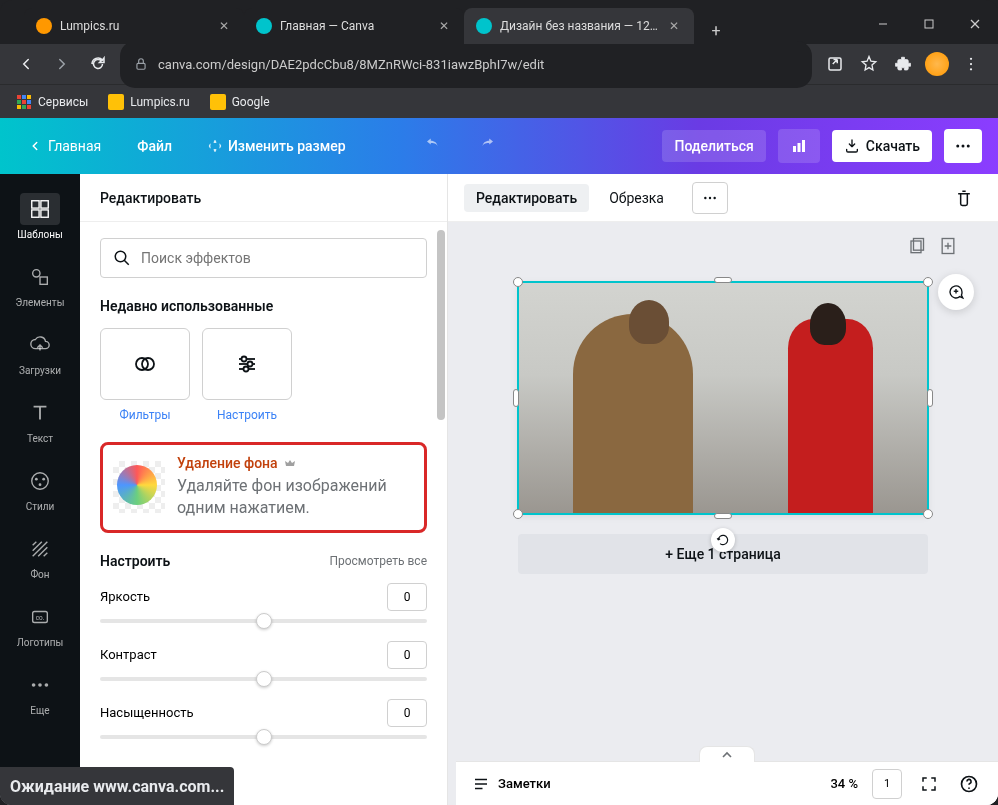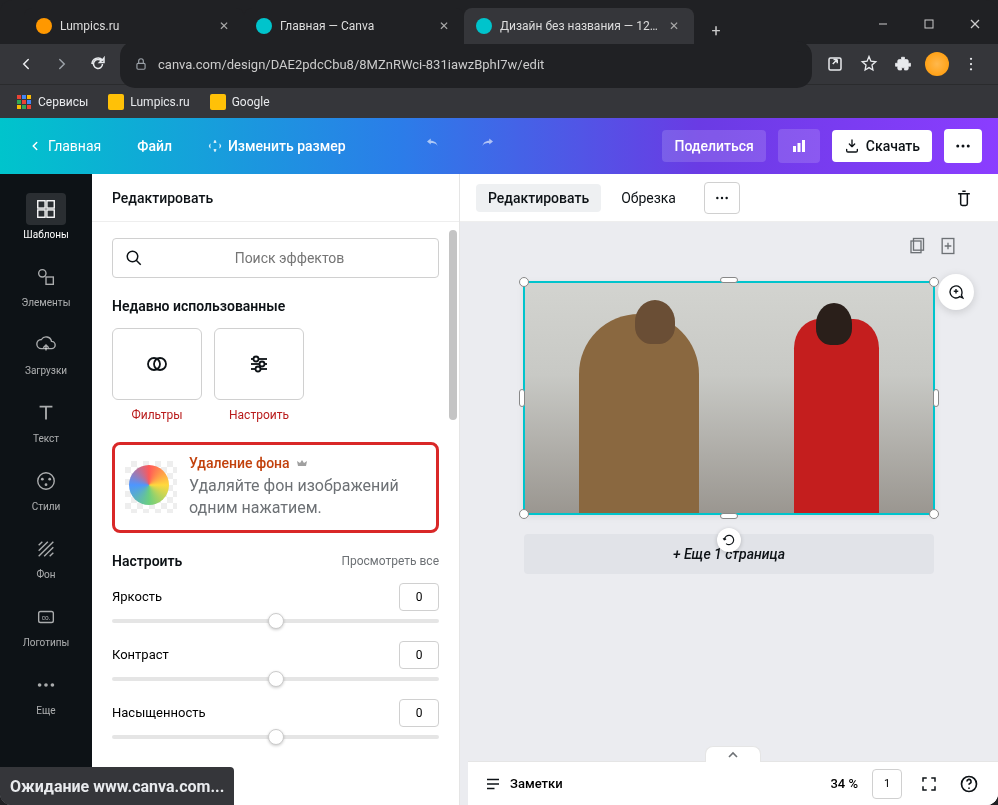--- a/index.html
+++ b/index.html
@@ -40,35 +40,35 @@
 .spacer { flex: 1; }
 .canva-btn.share { background: rgba(255,255,255,0.15); }
 .canva-btn.download { background: #fff; color: #0d1216; font-weight: 500; }
 .canva-btn.more { background: #fff; color: #0d1216; padding: 8px 10px; }
 .canva-btn.chart { background: rgba(255,255,255,0.15); padding: 8px 12px; }
 
 
 .main { display: flex; height: calc(100% - 44px - 40px - 34px - 56px); background: #fff; position: relative; }
 
 
-.sidebar { width: 92px; background: #0d1216; display: flex; flex-direction: column; align-items: center; padding-top: 8px; overflow: hidden; }
+.sidebar { width: 80px; background: #0d1216; display: flex; flex-direction: column; align-items: center; padding-top: 8px; overflow: hidden; }
 .side-item { width: 80px; height: 68px; display: flex; flex-direction: column; align-items: center; justify-content: center; gap: 4px; color: rgba(255,255,255,0.65); font-size: 10px; cursor: pointer; }
 .side-item.active { color: #fff; }
 .side-item.active .side-icon-box { background: rgba(255,255,255,0.12); }
 .side-icon-box { width: 40px; height: 32px; display: flex; align-items: center; justify-content: center; border-radius: 4px; }
 
 
 .effects-panel { width: 368px; background: #fff; border-right: 1px solid #e5e5e5; display: flex; flex-direction: column; position: relative; }
 .panel-header { height: 48px; display: flex; align-items: center; padding: 0 20px; font-size: 14px; font-weight: 500; color: #0d1216; border-bottom: 1px solid #eee; }
 .panel-body { flex: 1; overflow-y: auto; padding: 16px 20px; }
 .search-effects { height: 40px; border: 1px solid #d0d0d0; border-radius: 4px; display: flex; align-items: center; padding: 0 12px; gap: 10px; color: #6d7175; margin-bottom: 20px; }
-.search-effects input { border: none; outline: none; flex: 1; font-size: 14px; background: transparent; text-align: center; }
+.search-effects input { border: none; outline: none; flex: 1; font-size: 14px; background: transparent; }
 .section-title { font-size: 14px; font-weight: 600; color: #0d1216; margin-bottom: 14px; }
 .recent-row { display: flex; gap: 12px; margin-bottom: 20px; }
-.recent-item { display: flex; flex-direction: column; align-items: center; gap: 8px; font-size: 12px; color: #b91c1c; justify-content: center; }
+.recent-item { display: flex; flex-direction: column; align-items: center; gap: 8px; font-size: 12px; color: #3b82f6; justify-content: center; }
 .recent-box { width: 90px; height: 72px; border: 1px solid #d0d0d0; border-radius: 6px; display: flex; align-items: center; justify-content: center; cursor: pointer; }
 .bg-remove { border: 3px solid #d92828; border-radius: 8px; padding: 10px; display: flex; gap: 12px; align-items: center; margin-bottom: 20px; cursor: pointer; }
 .bg-thumb { width: 52px; height: 52px; border-radius: 4px; background: 
   linear-gradient(45deg, #eee 25%, transparent 25%, transparent 75%, #eee 75%),
   linear-gradient(45deg, #eee 25%, transparent 25%, transparent 75%, #eee 75%);
   background-size: 12px 12px; background-position: 0 0, 6px 6px;
   position: relative; overflow: hidden; flex-shrink: 0; }
 .bg-thumb::after { content: ''; position: absolute; width: 40px; height: 40px; border-radius: 50%; 
   background: conic-gradient(#ff5858, #ffd93d, #6bcf7f, #4d96ff, #ff5858);
   top: 4px; left: 4px; }
@@ -103,21 +103,21 @@
 .handle.ml { top: 50%; left: -6px; transform: translateY(-50%); width: 6px; height: 18px; border-radius: 3px; }
 .handle.mr { top: 50%; right: -6px; transform: translateY(-50%); width: 6px; height: 18px; border-radius: 3px; }
 .handle.mt { left: 50%; top: -6px; transform: translateX(-50%); width: 18px; height: 6px; border-radius: 3px; }
 .handle.mb { left: 50%; bottom: -6px; transform: translateX(-50%); width: 18px; height: 6px; border-radius: 3px; }
 .rotate-handle { position: absolute; bottom: -38px; left: 50%; transform: translateX(-50%); width: 24px; height: 24px; background: #fff; border-radius: 50%; box-shadow: 0 1px 4px rgba(0,0,0,0.2); display: flex; align-items: center; justify-content: center; cursor: pointer; }
 .photo { position: absolute; inset: 0; background: linear-gradient(180deg, #d3d4d0 0%, #c8c9c5 40%, #9a9690 100%); overflow: hidden; }
 .person-left { position: absolute; left: 55px; bottom: 0; width: 120px; height: 200px; background: #8a6840; border-radius: 50% 50% 0 0 / 30% 30% 0 0; }
 .person-left::before { content: ''; position: absolute; top: -14px; right: 24px; width: 40px; height: 44px; background: #6a4e35; border-radius: 50% 50% 40% 40%; }
 .person-right { position: absolute; right: 55px; bottom: 0; width: 85px; height: 195px; background: #c41e1e; border-radius: 30% 30% 0 0 / 15% 15% 0 0; }
 .person-right::before { content: ''; position: absolute; top: -16px; left: 22px; width: 36px; height: 42px; background: #2a1f1a; border-radius: 50% 50% 40% 40%; }
-.add-page { width: 410px; height: 40px; margin: 20px auto 0; background: #e1e3e8; border-radius: 4px; display: flex; align-items: center; justify-content: center; font-size: 14px; font-weight: 500; color: #0d1216; cursor: pointer; font-style: italic; }
+.add-page { width: 410px; height: 40px; margin: 20px auto 0; background: #e1e3e8; border-radius: 4px; display: flex; align-items: center; justify-content: center; font-size: 14px; font-weight: 500; color: #0d1216; cursor: pointer; }
 
 
 .bottom-bar { position: absolute; bottom: 0; left: 8px; right: 0; height: 44px; background: #fff; border-top: 1px solid #e5e5e5; display: flex; align-items: center; padding: 0 16px; gap: 14px; font-size: 13px; }
 .tab-handle { position: absolute; top: -16px; left: 50%; transform: translateX(-50%); width: 56px; height: 16px; background: #fff; border: 1px solid #e5e5e5; border-bottom: none; border-radius: 8px 8px 0 0; display: flex; align-items: center; justify-content: center; cursor: pointer; }
 .notes { display: flex; align-items: center; gap: 8px; cursor: pointer; font-weight: 500; }
 .bb-spacer { flex: 1; }
 .zoom { font-weight: 500; }
 .page-ind { width: 30px; height: 30px; border: 1px solid #d0d0d0; border-radius: 4px; display: flex; align-items: center; justify-content: center; font-size: 11px; cursor: pointer; }
 .bb-btn { width: 26px; height: 26px; display: flex; align-items: center; justify-content: center; cursor: pointer; }
 

